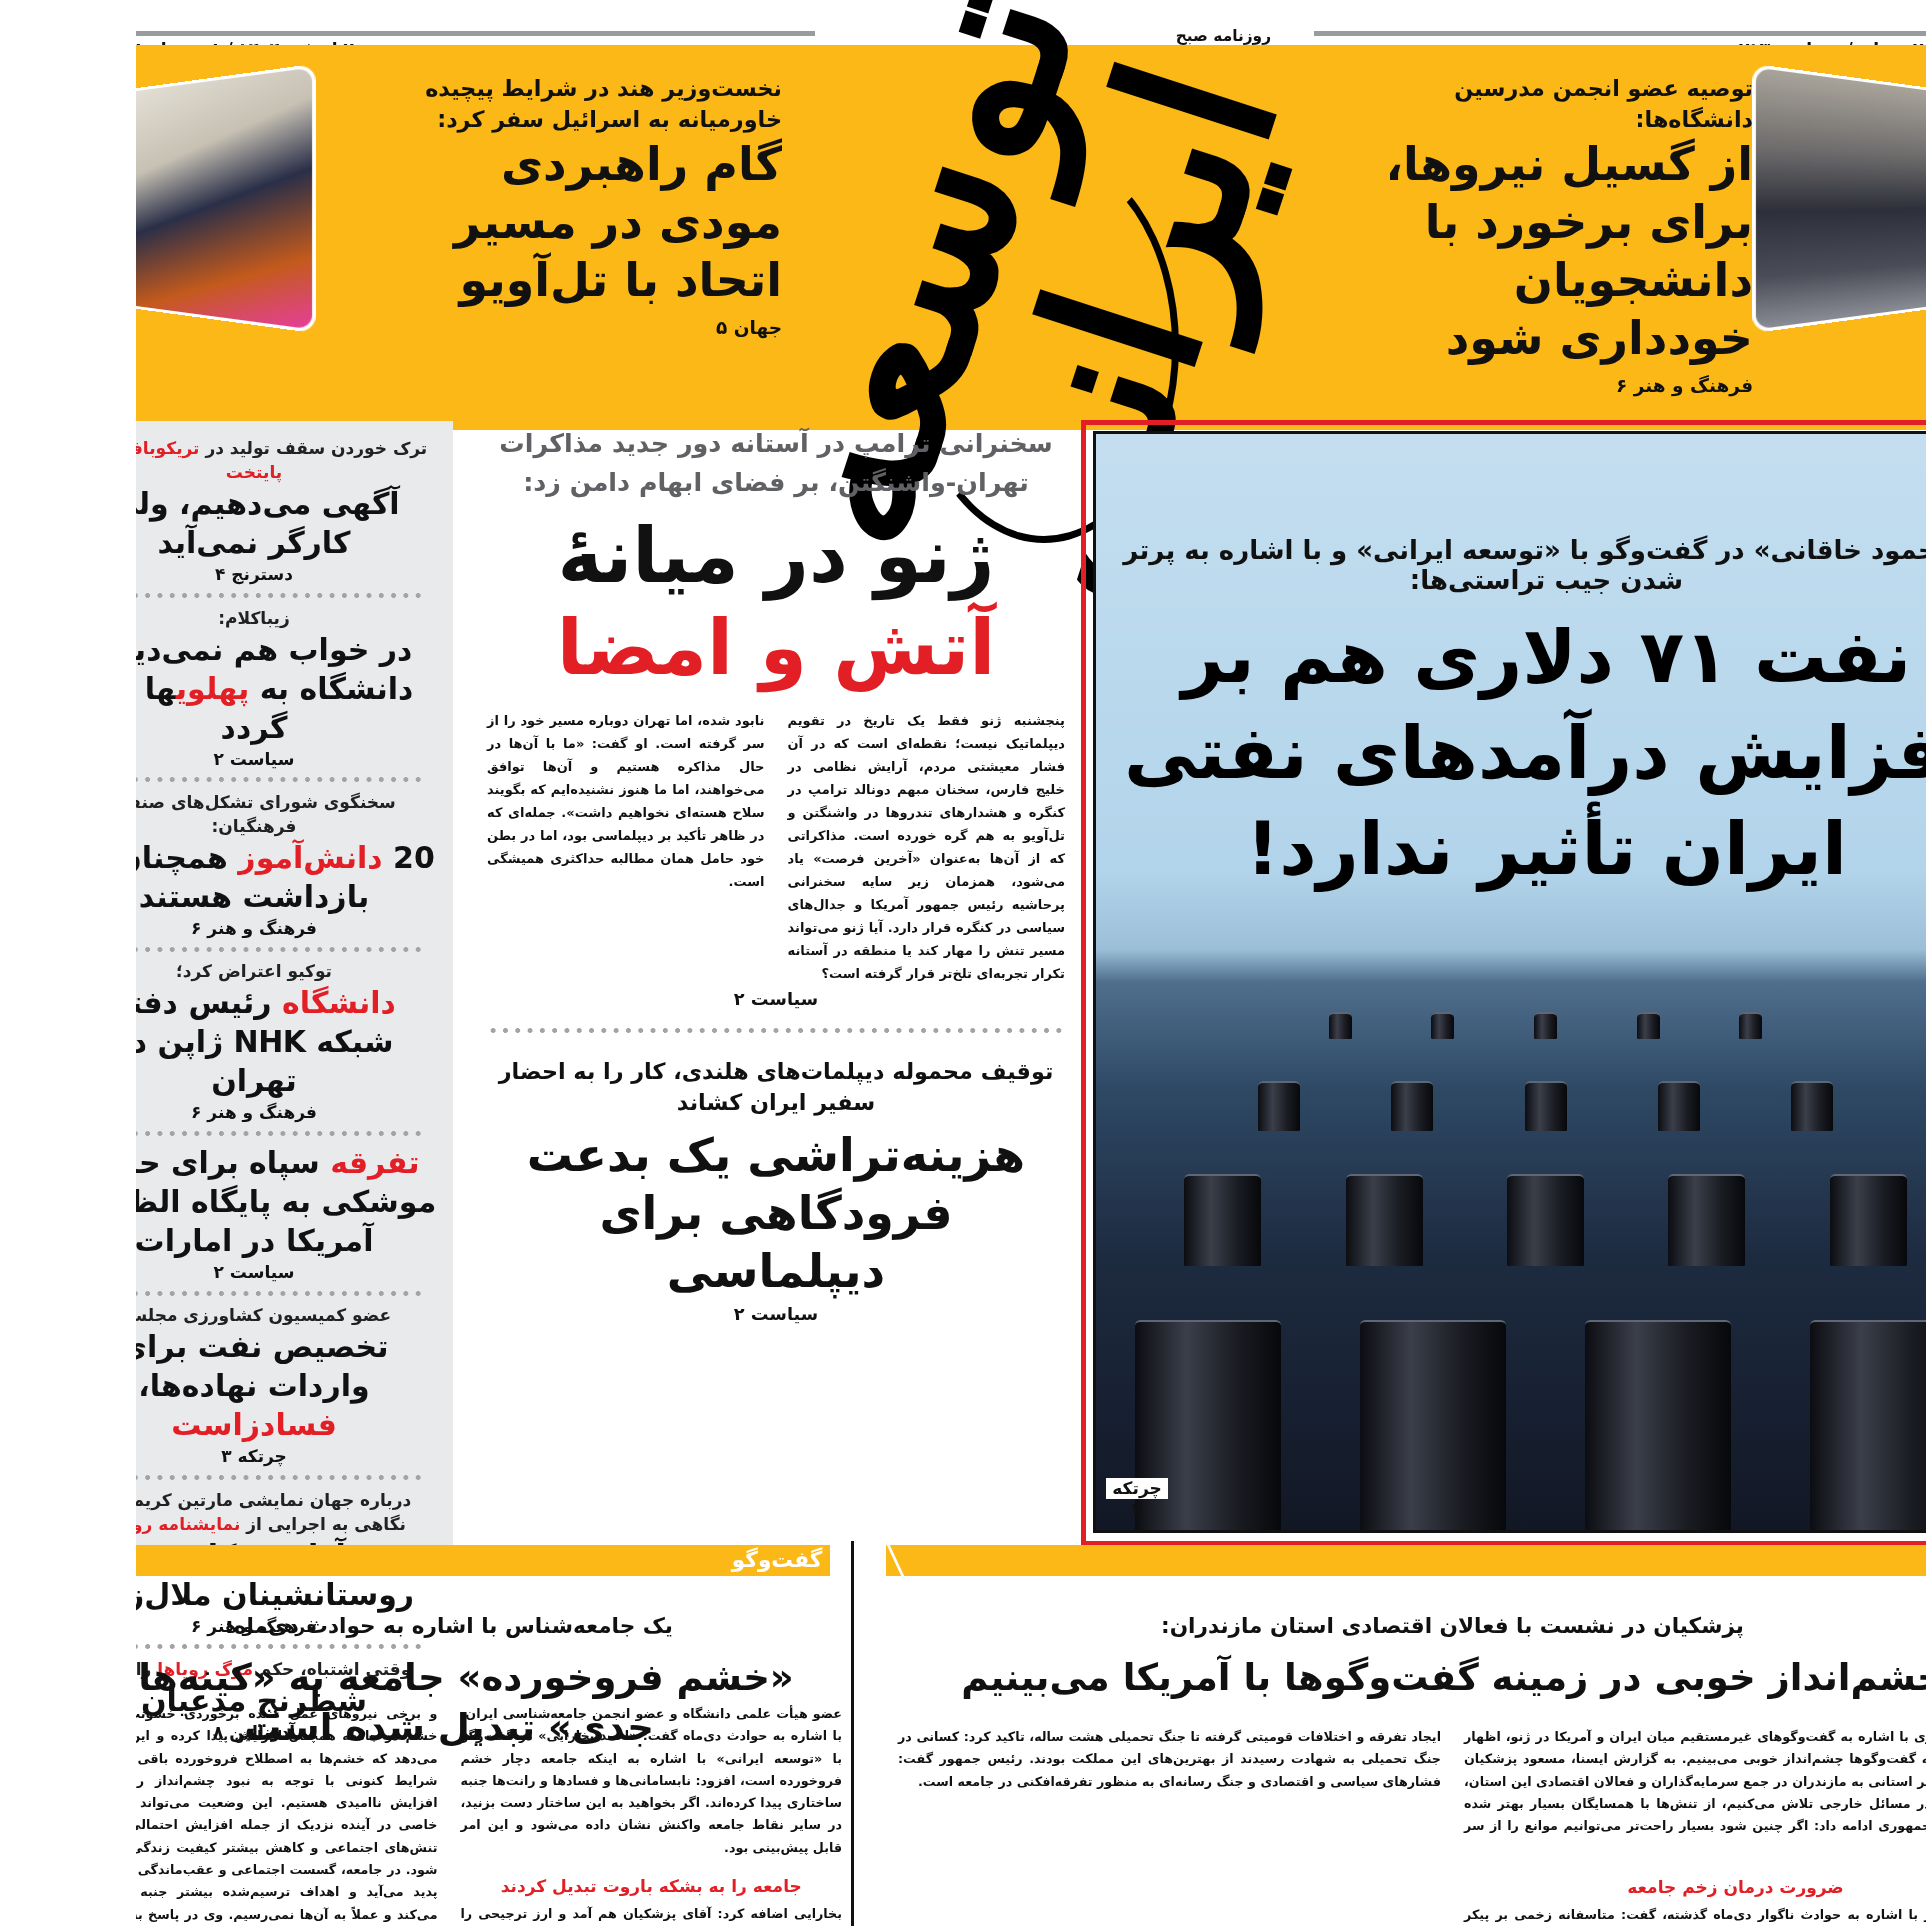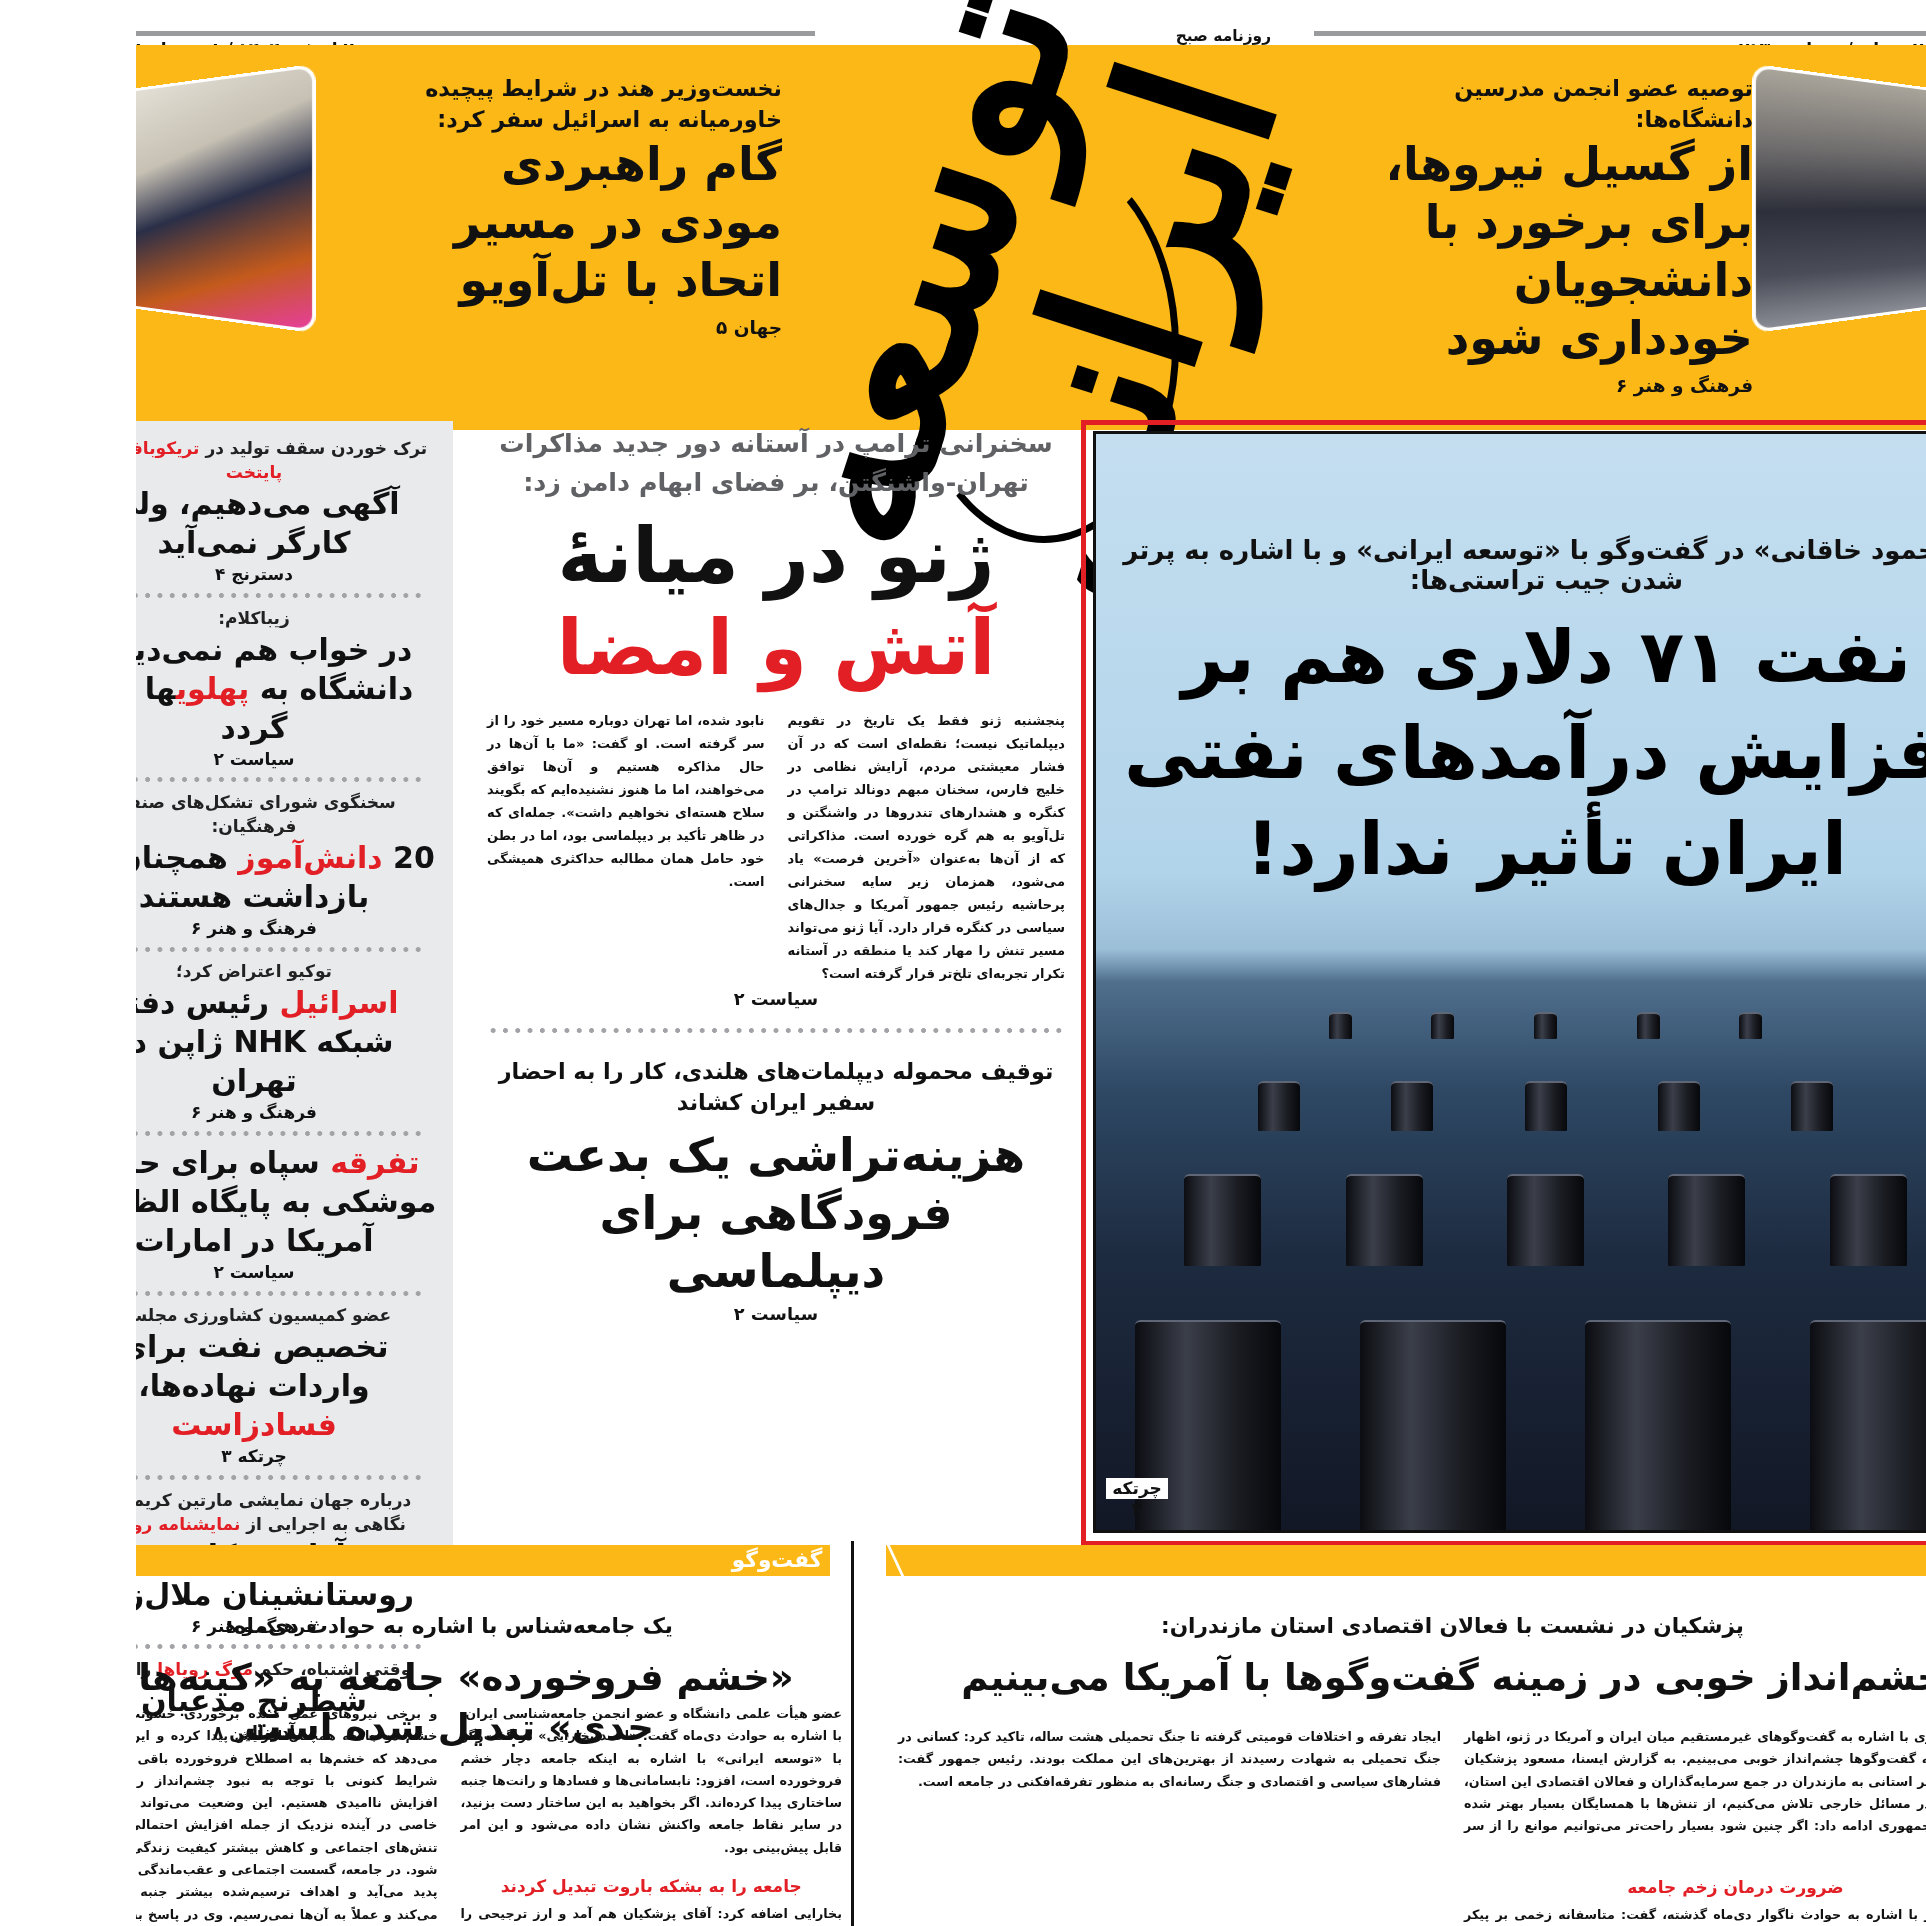--- a/index.html
+++ b/index.html
@@ -134,21 +134,21 @@
 
   <div class="rail-item">
     <div class="kicker">سخنگوی شورای تشکل‌های صنفی فرهنگیان:</div>
     <div class="headline"><span>20 </span><span class="hl">دانش‌آموز</span><span> همچنان در بازداشت هستند</span></div>
     <div class="page-ref">فرهنگ و هنر ۶</div>
   </div>
   <div class="dot-sep"></div>
 
   <div class="rail-item">
     <div class="kicker">توکیو اعتراض کرد؛</div>
-    <div class="headline"><span class="hl">اسرائیل</span><span> رئیس دفتر شبکه NHK ژاپن در تهران</span></div>
+    <div class="headline"><span class="hl">دانشگاه</span><span> رئیس دفتر شبکه NHK ژاپن در تهران</span></div>
     <div class="page-ref">فرهنگ و هنر ۶</div>
   </div>
   <div class="dot-sep"></div>
 
   <div class="rail-item">
     <div class="headline"><span class="hl">تفرقه</span><span> سپاه برای حمله موشکی به پایگاه الظفره آمریکا در امارات</span></div>
     <div class="page-ref">سیاست ۲</div>
   </div>
   <div class="dot-sep"></div>
 

